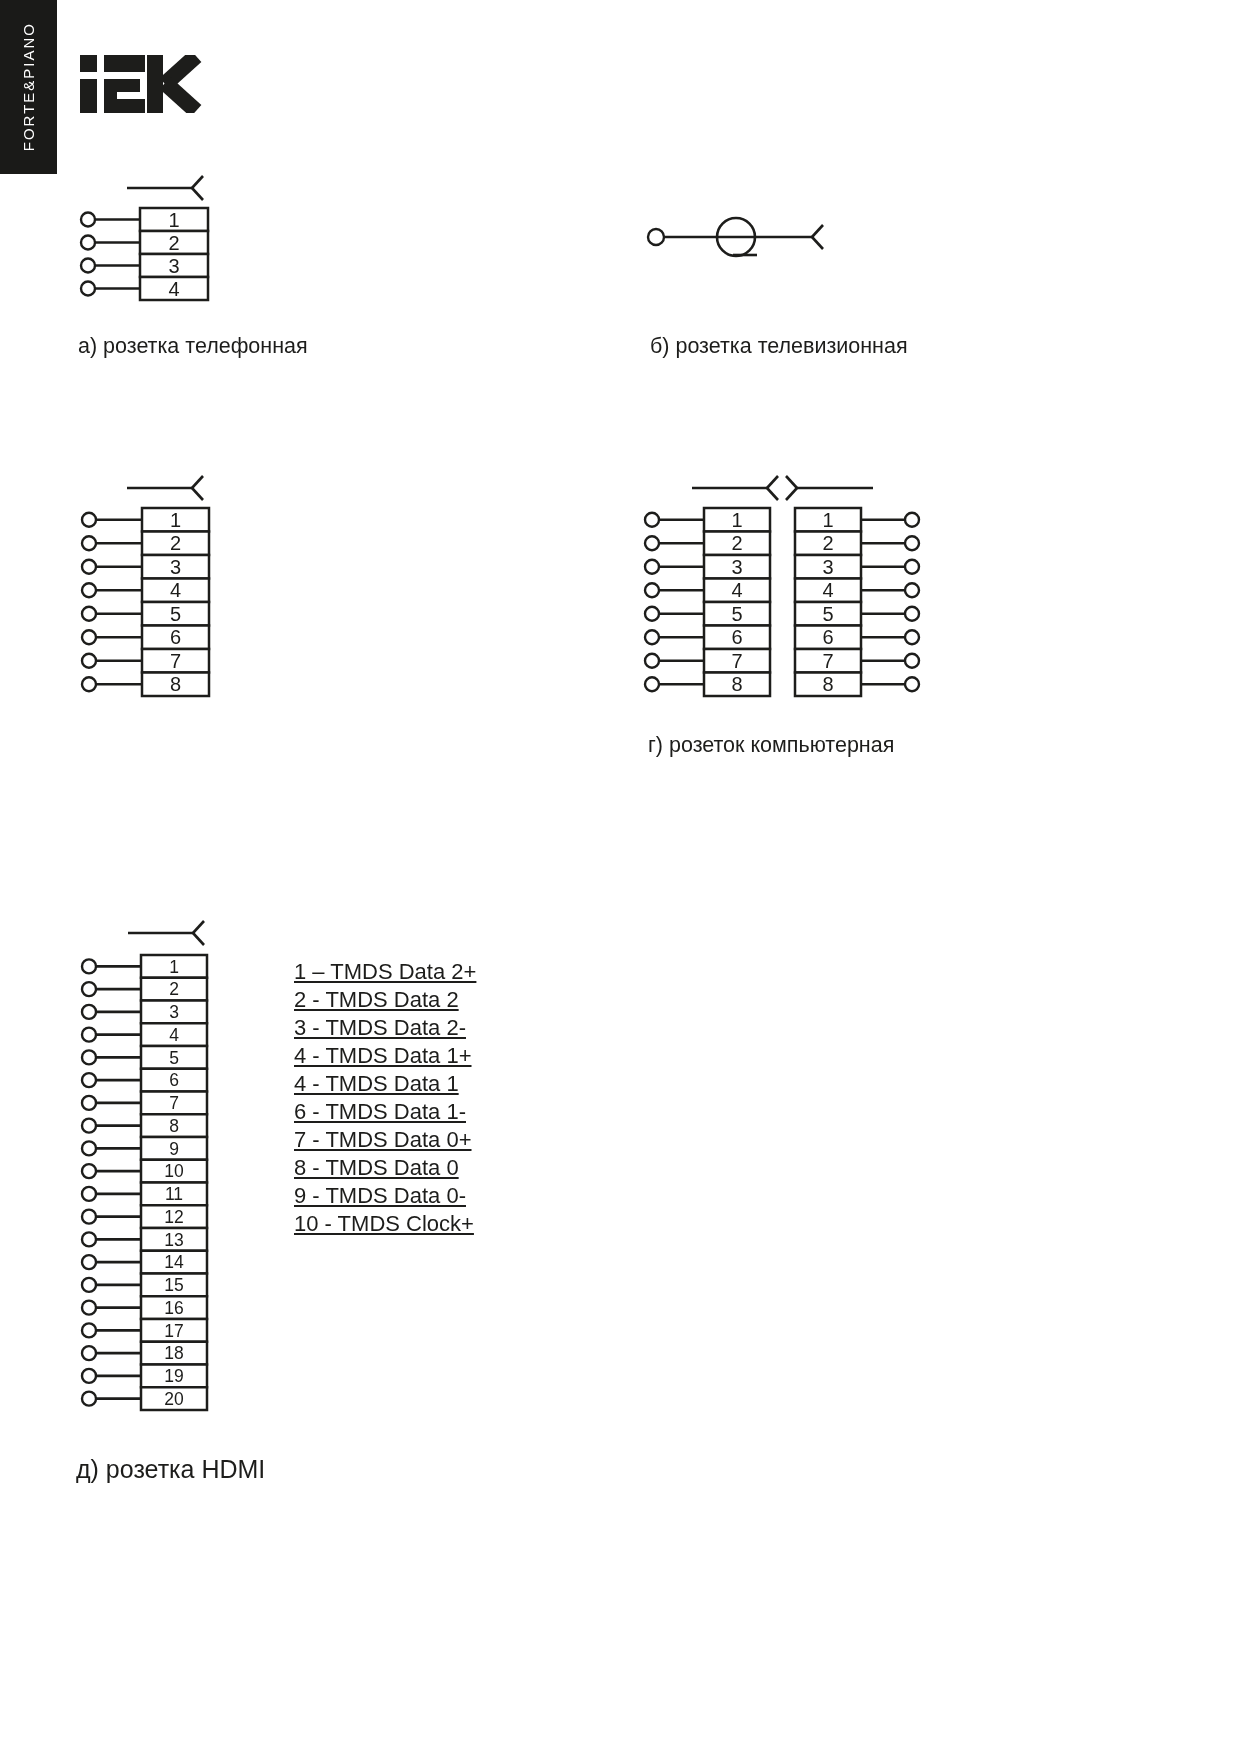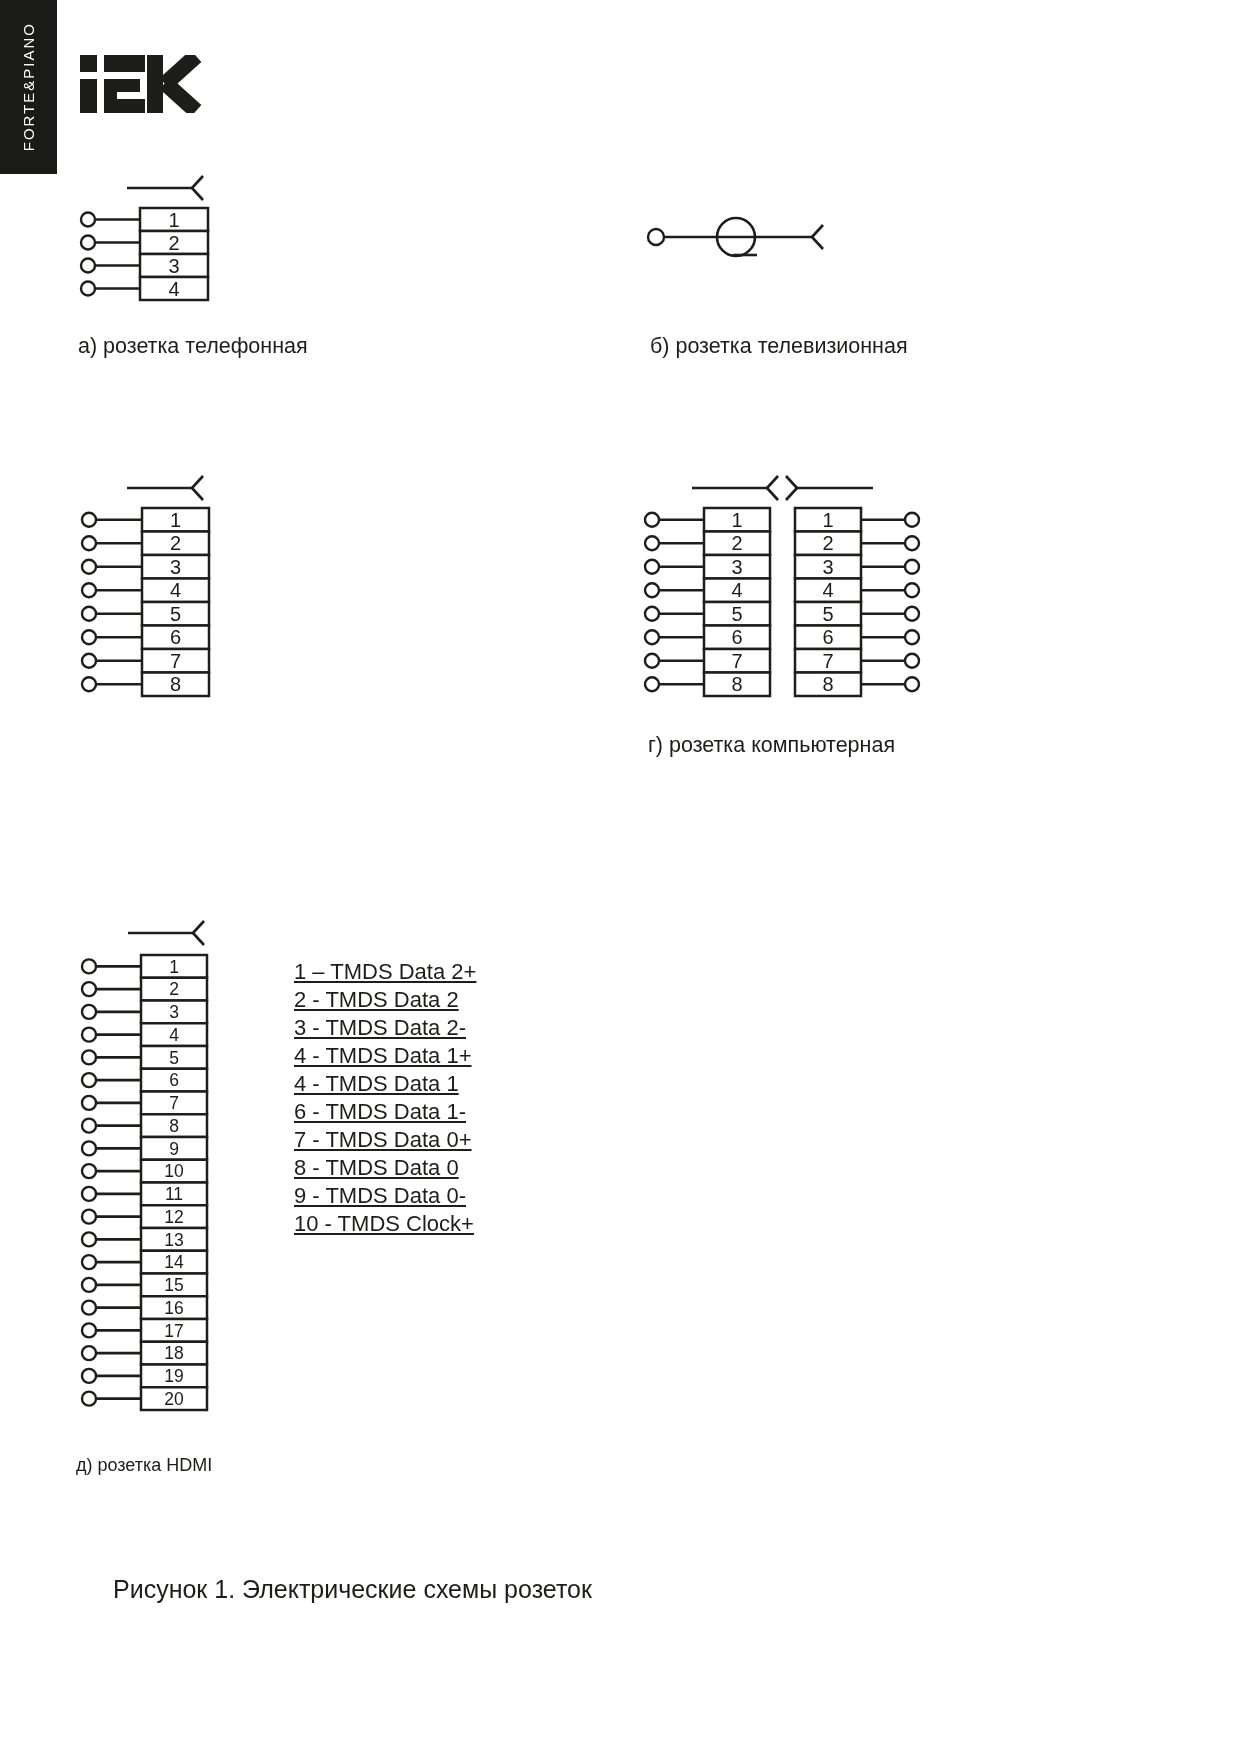--- a/index.html
+++ b/index.html
@@ -27,21 +27,21 @@
     white-space:nowrap;
   }
   .logo{color:var(--ink,#1d1d1b);}
   svg.diagram{position:absolute;overflow:visible;}
   .caption{
     position:absolute;
     font-size:21.5px;
     white-space:nowrap;
     text-align:center;
   }
-  .caption-d{font-size:18px;}
+  .caption-d{font-size:25px;}
   .figure-caption{
     position:absolute;
     font-size:25px;
     white-space:nowrap;
   }
   .pinout{
     position:absolute;
     font-size:22px;
     line-height:28px;
     white-space:pre;
@@ -205,21 +205,21 @@
       <text x="198" y="169.25" text-anchor="middle" font-size="20" fill="#1d1d1b" font-family="&quot;Liberation Sans&quot;, sans-serif">6</text>
       <rect x="165" y="174" width="66" height="23.5" fill="#ffffff" stroke="#1d1d1b" stroke-width="2.5"></rect>
       <line x1="231" y1="185.75" x2="275" y2="185.75" stroke="#1d1d1b" stroke-width="2.6"></line>
       <circle cx="282" cy="185.75" r="7" fill="none" stroke="#1d1d1b" stroke-width="2.4"></circle>
       <text x="198" y="192.75" text-anchor="middle" font-size="20" fill="#1d1d1b" font-family="&quot;Liberation Sans&quot;, sans-serif">7</text>
       <rect x="165" y="197.5" width="66" height="23.5" fill="#ffffff" stroke="#1d1d1b" stroke-width="2.5"></rect>
       <line x1="231" y1="209.25" x2="275" y2="209.25" stroke="#1d1d1b" stroke-width="2.6"></line>
       <circle cx="282" cy="209.25" r="7" fill="none" stroke="#1d1d1b" stroke-width="2.4"></circle>
       <text x="198" y="216.25" text-anchor="middle" font-size="20" fill="#1d1d1b" font-family="&quot;Liberation Sans&quot;, sans-serif">8</text>
     </svg>
-  <div class="caption" style="left:648px;top:733px">г) розетка компьютерная</div>
+  <div class="caption" style="left:648px;top:733px">г) розеток компьютерная</div>
 
   <svg id="dgm-e" class="diagram" style="left:70px;top:920px" width="145" height="495" viewBox="0 0 145 495">
       <line x1="58" y1="13" x2="123" y2="13" stroke="#1d1d1b" stroke-width="2.6"></line>
       <line x1="123" y1="13" x2="134" y2="1" stroke="#1d1d1b" stroke-width="2.6"></line>
       <line x1="123" y1="13" x2="134" y2="25" stroke="#1d1d1b" stroke-width="2.6"></line>
       <rect x="71" y="35" width="66" height="22.75" fill="#ffffff" stroke="#1d1d1b" stroke-width="2.5"></rect>
       <line x1="26" y1="46.375" x2="71" y2="46.375" stroke="#1d1d1b" stroke-width="2.6"></line>
       <circle cx="19" cy="46.375" r="7" fill="none" stroke="#1d1d1b" stroke-width="2.4"></circle>
       <text x="104" y="52.5" text-anchor="middle" font-size="17.5" fill="#1d1d1b" font-family="&quot;Liberation Sans&quot;, sans-serif">1</text>
       <rect x="71" y="57.75" width="66" height="22.75" fill="#ffffff" stroke="#1d1d1b" stroke-width="2.5"></rect>
@@ -297,15 +297,14 @@
       <rect x="71" y="467.25" width="66" height="22.75" fill="#ffffff" stroke="#1d1d1b" stroke-width="2.5"></rect>
       <line x1="26" y1="478.625" x2="71" y2="478.625" stroke="#1d1d1b" stroke-width="2.6"></line>
       <circle cx="19" cy="478.625" r="7" fill="none" stroke="#1d1d1b" stroke-width="2.4"></circle>
       <text x="104" y="484.75" text-anchor="middle" font-size="17.5" fill="#1d1d1b" font-family="&quot;Liberation Sans&quot;, sans-serif">20</text>
     </svg>
 
   <div class="pinout" style="left:294px;top:958px" id="pinout-col1"><div>1 – TMDS Data 2+</div><div>2 - TMDS Data 2</div><div>3 - TMDS Data 2-</div><div>4 - TMDS Data 1+</div><div>4 - TMDS Data 1</div><div>6 - TMDS Data 1-</div><div>7 - TMDS Data 0+</div><div>8 - TMDS Data 0</div><div>9 - TMDS Data 0-</div><div>10 - TMDS Clock+</div></div>
 
   <div class="caption caption-d" style="left:76px;top:1455px">д) розетка HDMI</div>
 
-  <div class="figure-caption" style="left:113px;top:1575px">Рисунок 1. Электрические схемы розеток</div>
 
 </div>
 
 </body></html>

